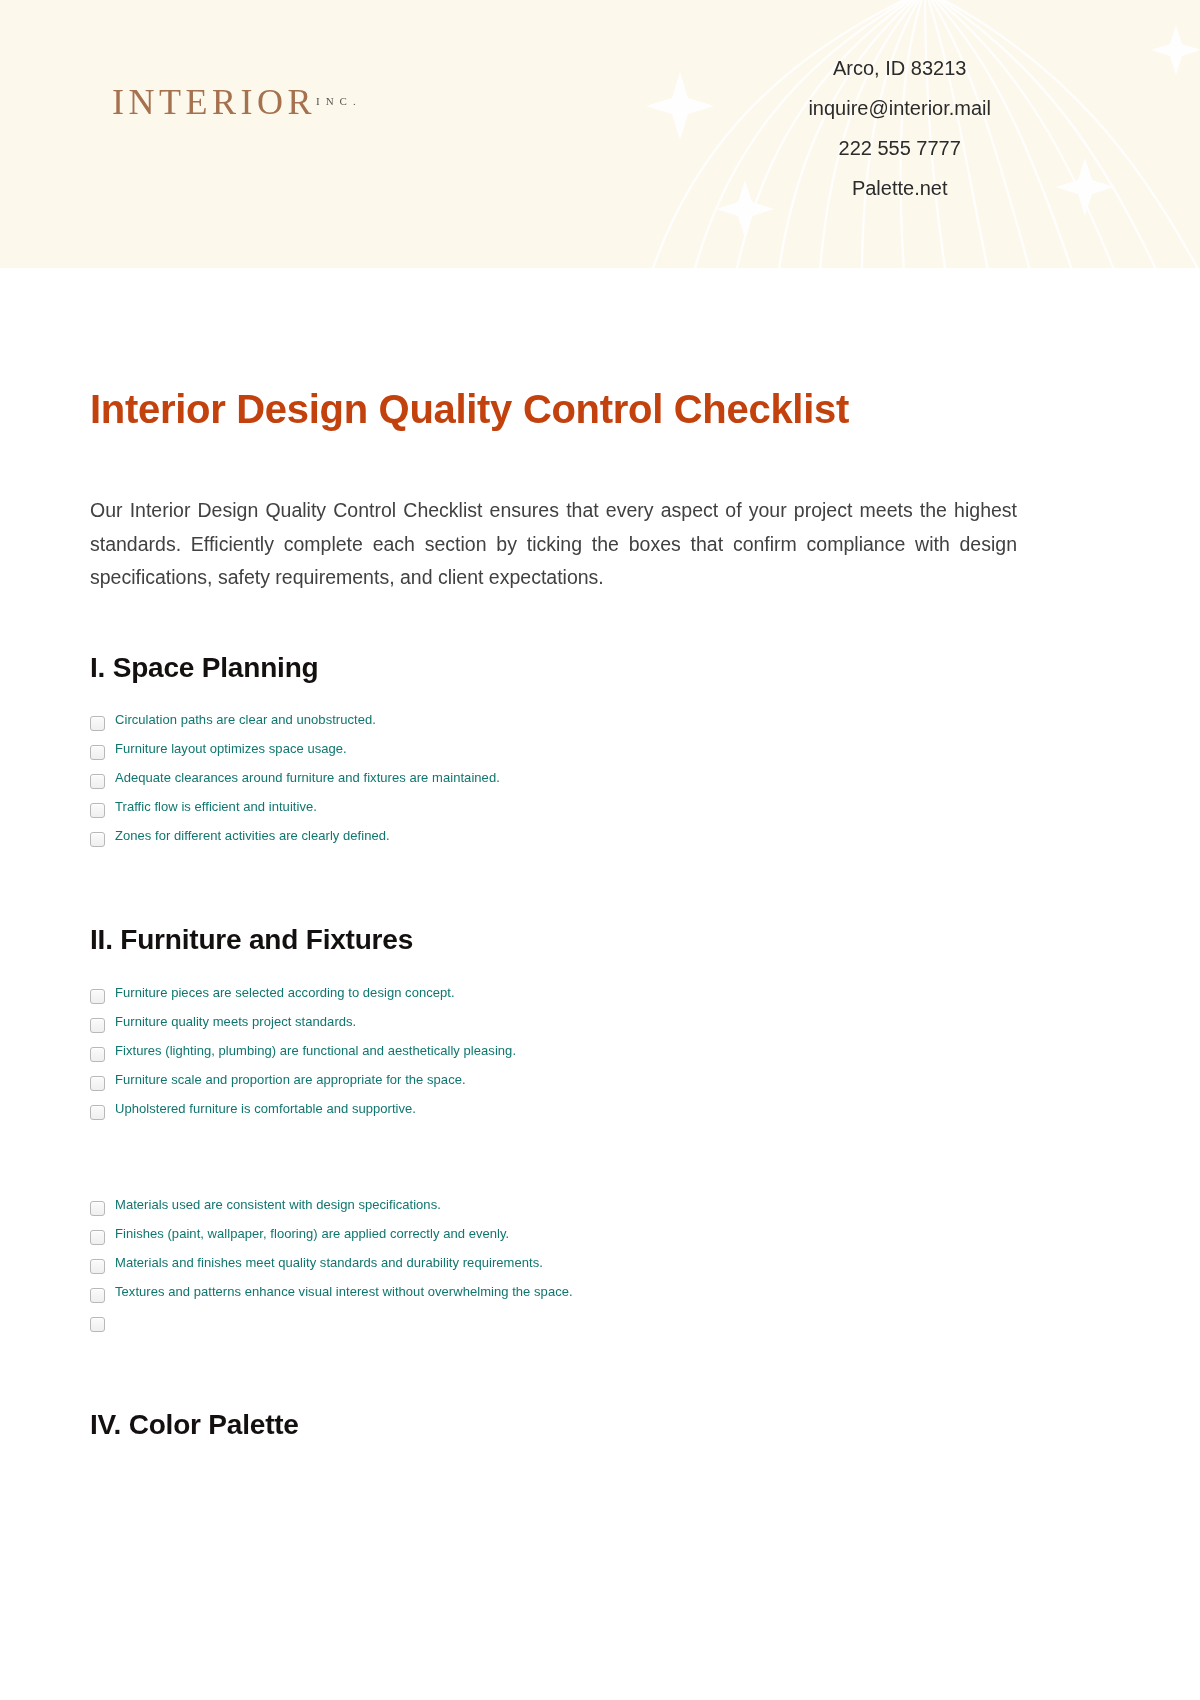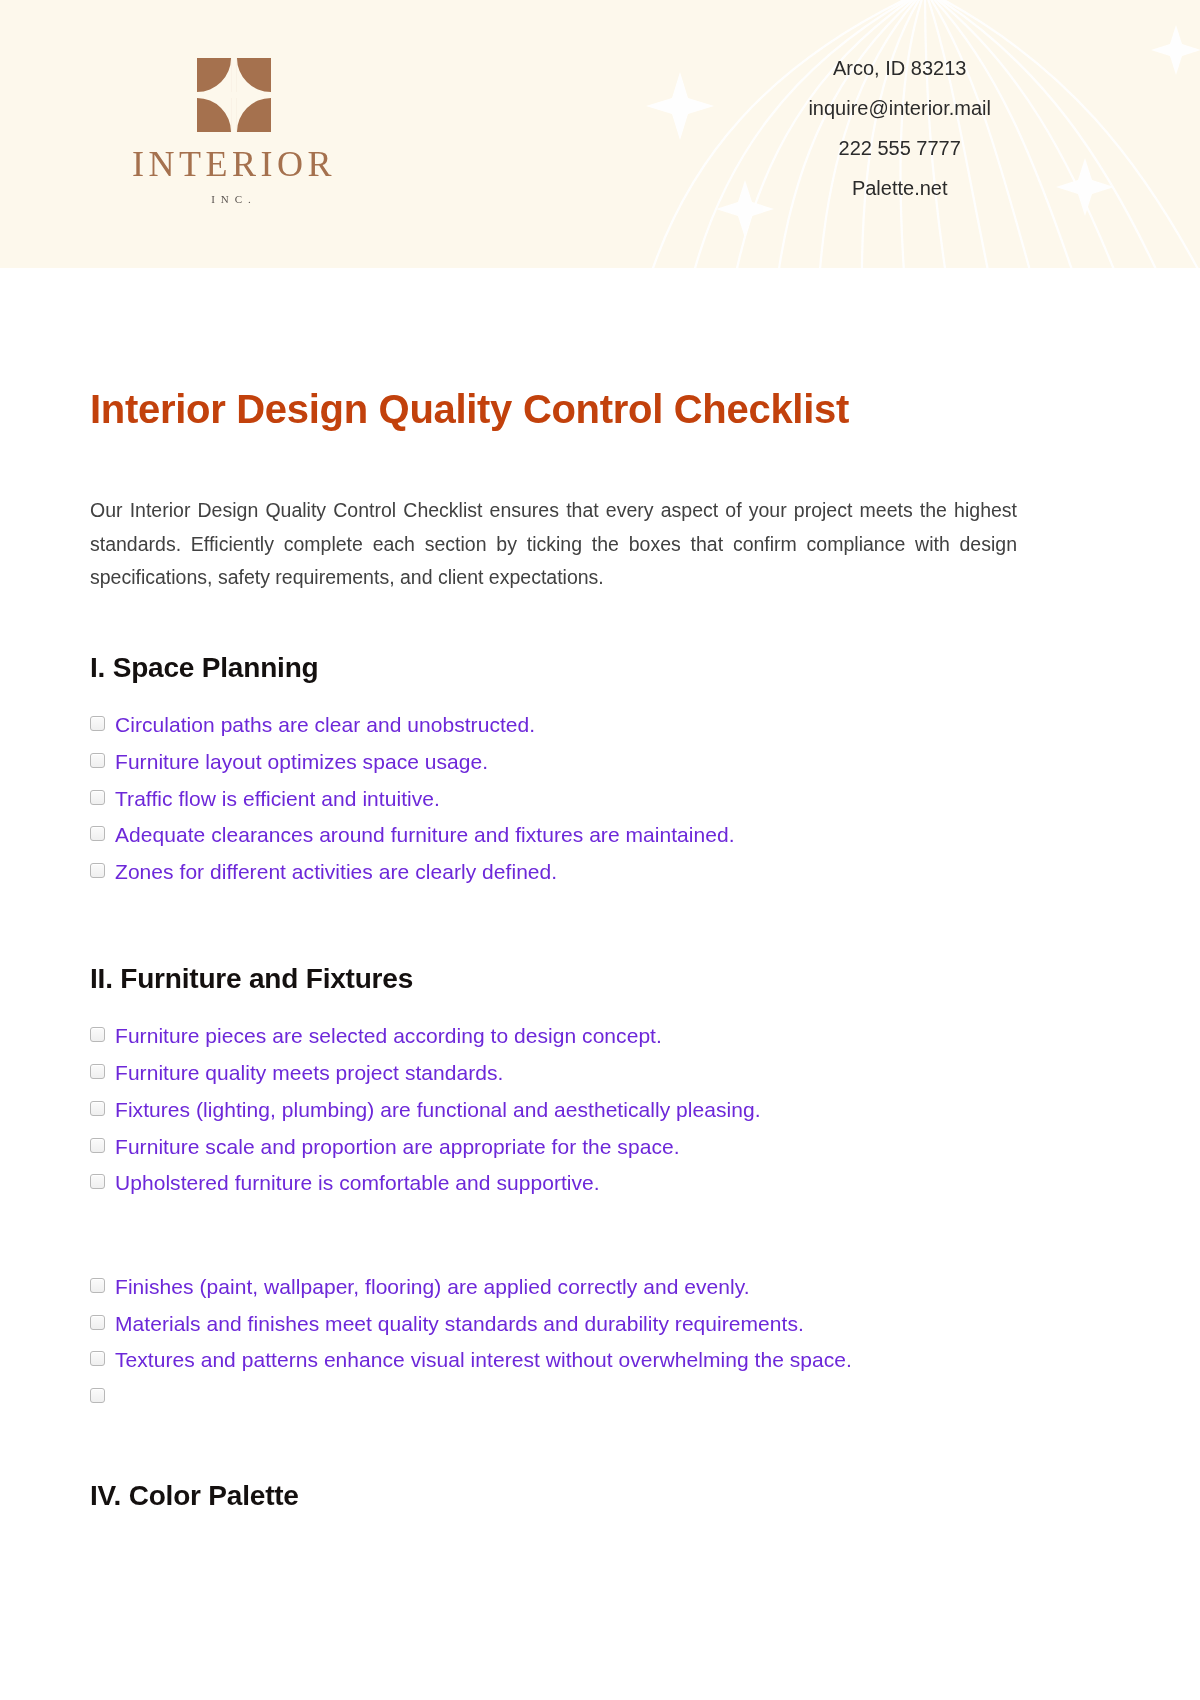--- a/index.html
+++ b/index.html
@@ -26,21 +26,21 @@
   .header-inner {
     position:relative; z-index:2;
     width:1200px; height:268px;
     display:flex; align-items:flex-start;
     justify-content:space-between;
   }
 
   
   .logo-block {
     margin-left:112px; margin-top:58px;
-    display:flex; flex-direction:column; align-items:center;
+    display:flex; flex-direction:row; align-items:center;
     width:244px;
   }
   .logo-mark { width:74px; height:74px; display:block; }
   .logo-word {
     font-family:"Liberation Serif", serif;
     font-size:36px;
     letter-spacing:4.5px;
     color:#a5714e;
     line-height:1;
     margin-top:14px;
@@ -113,22 +113,22 @@
     flex:0 0 auto;
     width:15px; height:15px;
     margin-top:5px;
     margin-right:10px;
     border:1px solid #b8b8b8;
     border-radius:3px;
     background:linear-gradient(#fbfbfb,#efefef);
     box-shadow:inset 0 1px 0 rgba(255,255,255,.9);
   }
   .check-text {
-    font-size:21px;
-    color:#6d28d9;
+    font-size:13px;
+    color:#0f766e;
     line-height:1.32;
     letter-spacing:0.05px;
   }
 </style>
 </head>
 <body>
 
 <div class="page">
 
   <div class="header">
@@ -202,25 +202,25 @@
         <li class="check-item">
           <span class="check-box"></span>
           <span class="check-text">Circulation paths are clear and unobstructed.</span>
         </li>
         <li class="check-item">
           <span class="check-box"></span>
           <span class="check-text">Furniture layout optimizes space usage.</span>
         </li>
         <li class="check-item">
           <span class="check-box"></span>
+          <span class="check-text">Adequate clearances around furniture and fixtures are maintained.</span>
+        </li>
+        <li class="check-item">
+          <span class="check-box"></span>
           <span class="check-text">Traffic flow is efficient and intuitive.</span>
-        </li>
-        <li class="check-item">
-          <span class="check-box"></span>
-          <span class="check-text">Adequate clearances around furniture and fixtures are maintained.</span>
         </li>
         <li class="check-item">
           <span class="check-box"></span>
           <span class="check-text">Zones for different activities are clearly defined.</span>
         </li>
       </ul>
     </div>
 
     <div class="section">
       <h2 class="section-title">II. Furniture and Fixtures</h2>
@@ -245,20 +245,24 @@
           <span class="check-box"></span>
           <span class="check-text">Upholstered furniture is comfortable and supportive.</span>
         </li>
       </ul>
     </div>
 
     <div class="section">
       <ul class="check-list">
         <li class="check-item">
           <span class="check-box"></span>
+          <span class="check-text">Materials used are consistent with design specifications.</span>
+        </li>
+        <li class="check-item">
+          <span class="check-box"></span>
           <span class="check-text">Finishes (paint, wallpaper, flooring) are applied correctly and evenly.</span>
         </li>
         <li class="check-item">
           <span class="check-box"></span>
           <span class="check-text">Materials and finishes meet quality standards and durability requirements.</span>
         </li>
         <li class="check-item">
           <span class="check-box"></span>
           <span class="check-text">Textures and patterns enhance visual interest without overwhelming the space.</span>
         </li>

